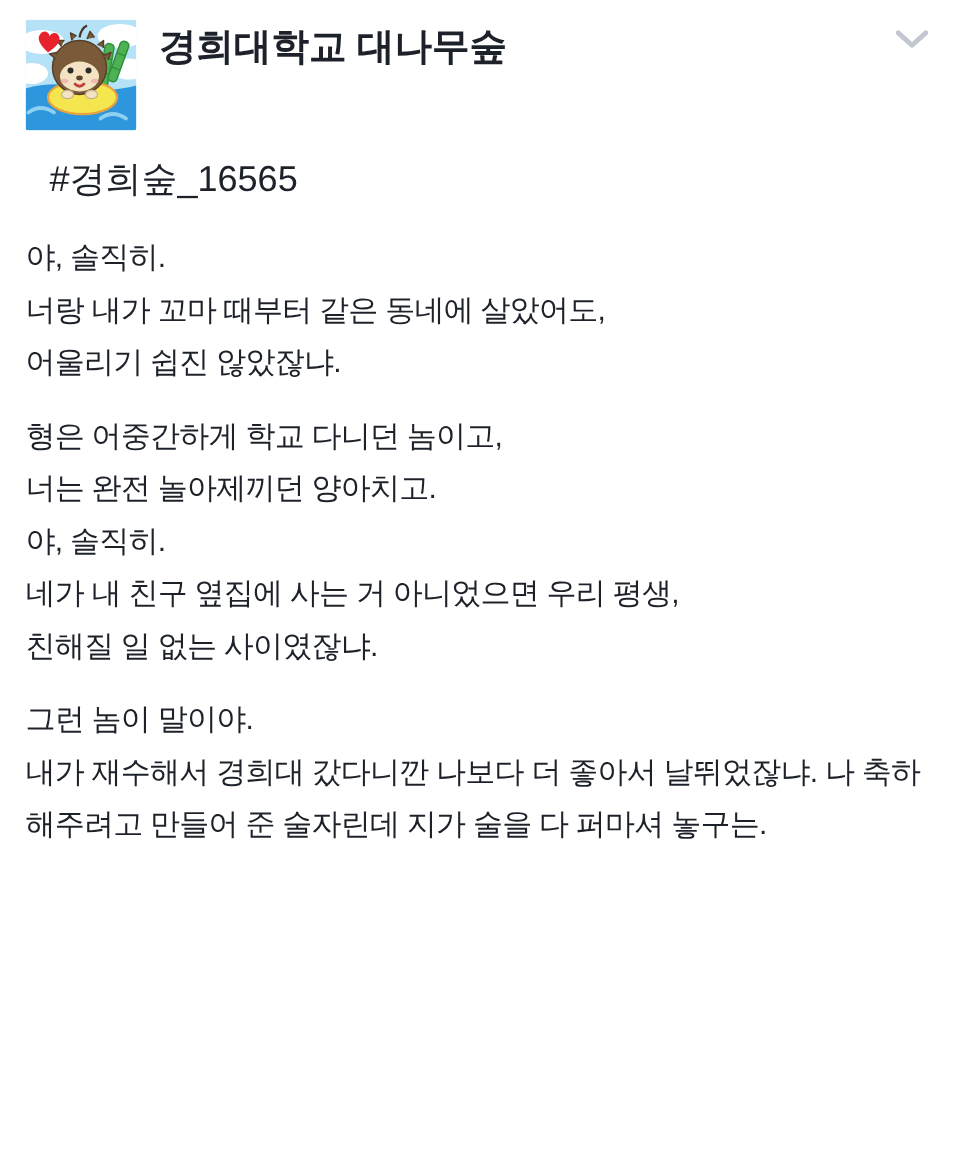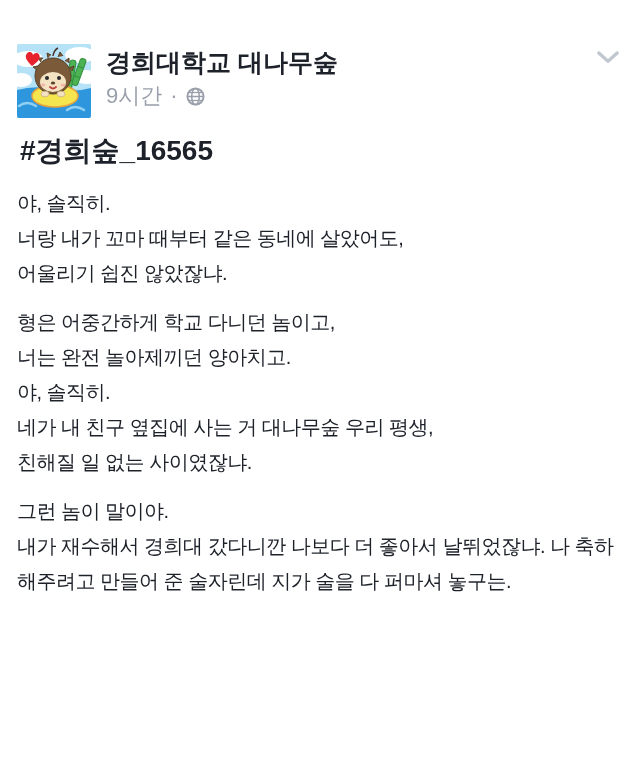--- a/index.html
+++ b/index.html
@@ -17,21 +17,20 @@
     position:relative;
   }
   .post{width:640px;height:770px;background:var(--c-bg);position:relative;}
 
   
   .header{
     display:flex;
     align-items:flex-start;
     padding:13px 17px 0 17px;
     position:relative;
-    margin-top:31px;
   }
   .avatar{
     width:74px;height:74px;
     flex:0 0 74px;
     border-radius:2px;
     overflow:hidden;
     cursor:pointer;
   }
   .avatar svg{display:block;width:74px;height:74px;}
   .header-text{margin-left:15px;padding-top:3px;}
@@ -58,24 +57,24 @@
     width:28px;height:24px;
     display:flex;align-items:center;justify-content:center;
     cursor:pointer;
   }
 
   
   .post-body{
     padding:14px 17px 0 17px;
   }
   .post-hashtag{
-    font-size:28px;
-    font-weight:bold;
+    font-size:24px;
+    font-weight:normal;
     line-height:38px;
-    margin:0 0 16px 3px;
+    margin:0 0 16px 16px;
     color:var(--c-text);
     cursor:pointer;
     display:inline-block;
   }
   .post-text p{
     font-size:20px;
     line-height:35px;
     margin:0 0 14px 0;
     color:var(--c-text);
     white-space:pre-line;
@@ -124,51 +123,38 @@
         <ellipse cx="26" cy="41" rx="2.5" ry="1.5" fill="#f2b8ae"></ellipse>
         <ellipse cx="46" cy="41" rx="2.5" ry="1.5" fill="#f2b8ae"></ellipse>
         <ellipse cx="28" cy="50" rx="4" ry="2.8" fill="#f4e3c2" stroke="#c9b18c" stroke-width="0.8"></ellipse>
         <ellipse cx="44" cy="50" rx="4" ry="2.8" fill="#f4e3c2" stroke="#c9b18c" stroke-width="0.8"></ellipse>
         <path d="M15 22 C 10 17, 7 13, 10 9.5 C 12 7, 15.5 8, 16 11 C 17.5 8.5, 21 8, 22.3 11 C 24 15, 20 18.5, 15 22 Z" fill="#e8222c"></path>
       </svg>
     </div>
 
     <div class="header-text">
       <div class="page-name">경희대학교 대나무숲</div>
-      <div class="meta-row">
-        <span>9시간</span>
-        <span class="dot">·</span>
-        <span class="globe">
-          <svg viewBox="0 0 20 20" width="19" height="19">
-            <circle cx="10" cy="10" r="8.5" fill="none" stroke="#9aa0ab" stroke-width="2"></circle>
-            <ellipse cx="10" cy="10" rx="4" ry="8.5" fill="none" stroke="#9aa0ab" stroke-width="1.6"></ellipse>
-            <line x1="1.5" y1="10" x2="18.5" y2="10" stroke="#9aa0ab" stroke-width="1.6"></line>
-            <line x1="2.8" y1="5.8" x2="17.2" y2="5.8" stroke="#9aa0ab" stroke-width="1.4"></line>
-            <line x1="2.8" y1="14.2" x2="17.2" y2="14.2" stroke="#9aa0ab" stroke-width="1.4"></line>
-          </svg>
-        </span>
-      </div>
     </div>
 
     <div class="menu-btn">
       <svg viewBox="0 0 24 14" width="22" height="13">
         <polyline points="2,2 12,11 22,2" fill="none" stroke="#c2c6ce" stroke-width="3.6" stroke-linecap="round" stroke-linejoin="round"></polyline>
       </svg>
     </div>
   </div>
 
   <div class="post-body">
     <span class="post-hashtag">#경희숲_16565</span>
     <div class="post-text">
         <p>야, 솔직히.
 너랑 내가 꼬마 때부터 같은 동네에 살았어도,
 어울리기 쉽진 않았잖냐.</p>
         <p>형은 어중간하게 학교 다니던 놈이고,
 너는 완전 놀아제끼던 양아치고.
 야, 솔직히.
-네가 내 친구 옆집에 사는 거 대나무숲 우리 평생,
+네가 내 친구 옆집에 사는 거 아니었으면 우리 평생,
 친해질 일 없는 사이였잖냐.</p>
         <p>그런 놈이 말이야.
 내가 재수해서 경희대 갔다니깐 나보다 더 좋아서 날뛰었잖냐. 나 축하해주려고 만들어 준 술자린데 지가 술을 다 퍼마셔 놓구는.</p>
       </div>
   </div>
 
 </div>
 
 </body></html>

